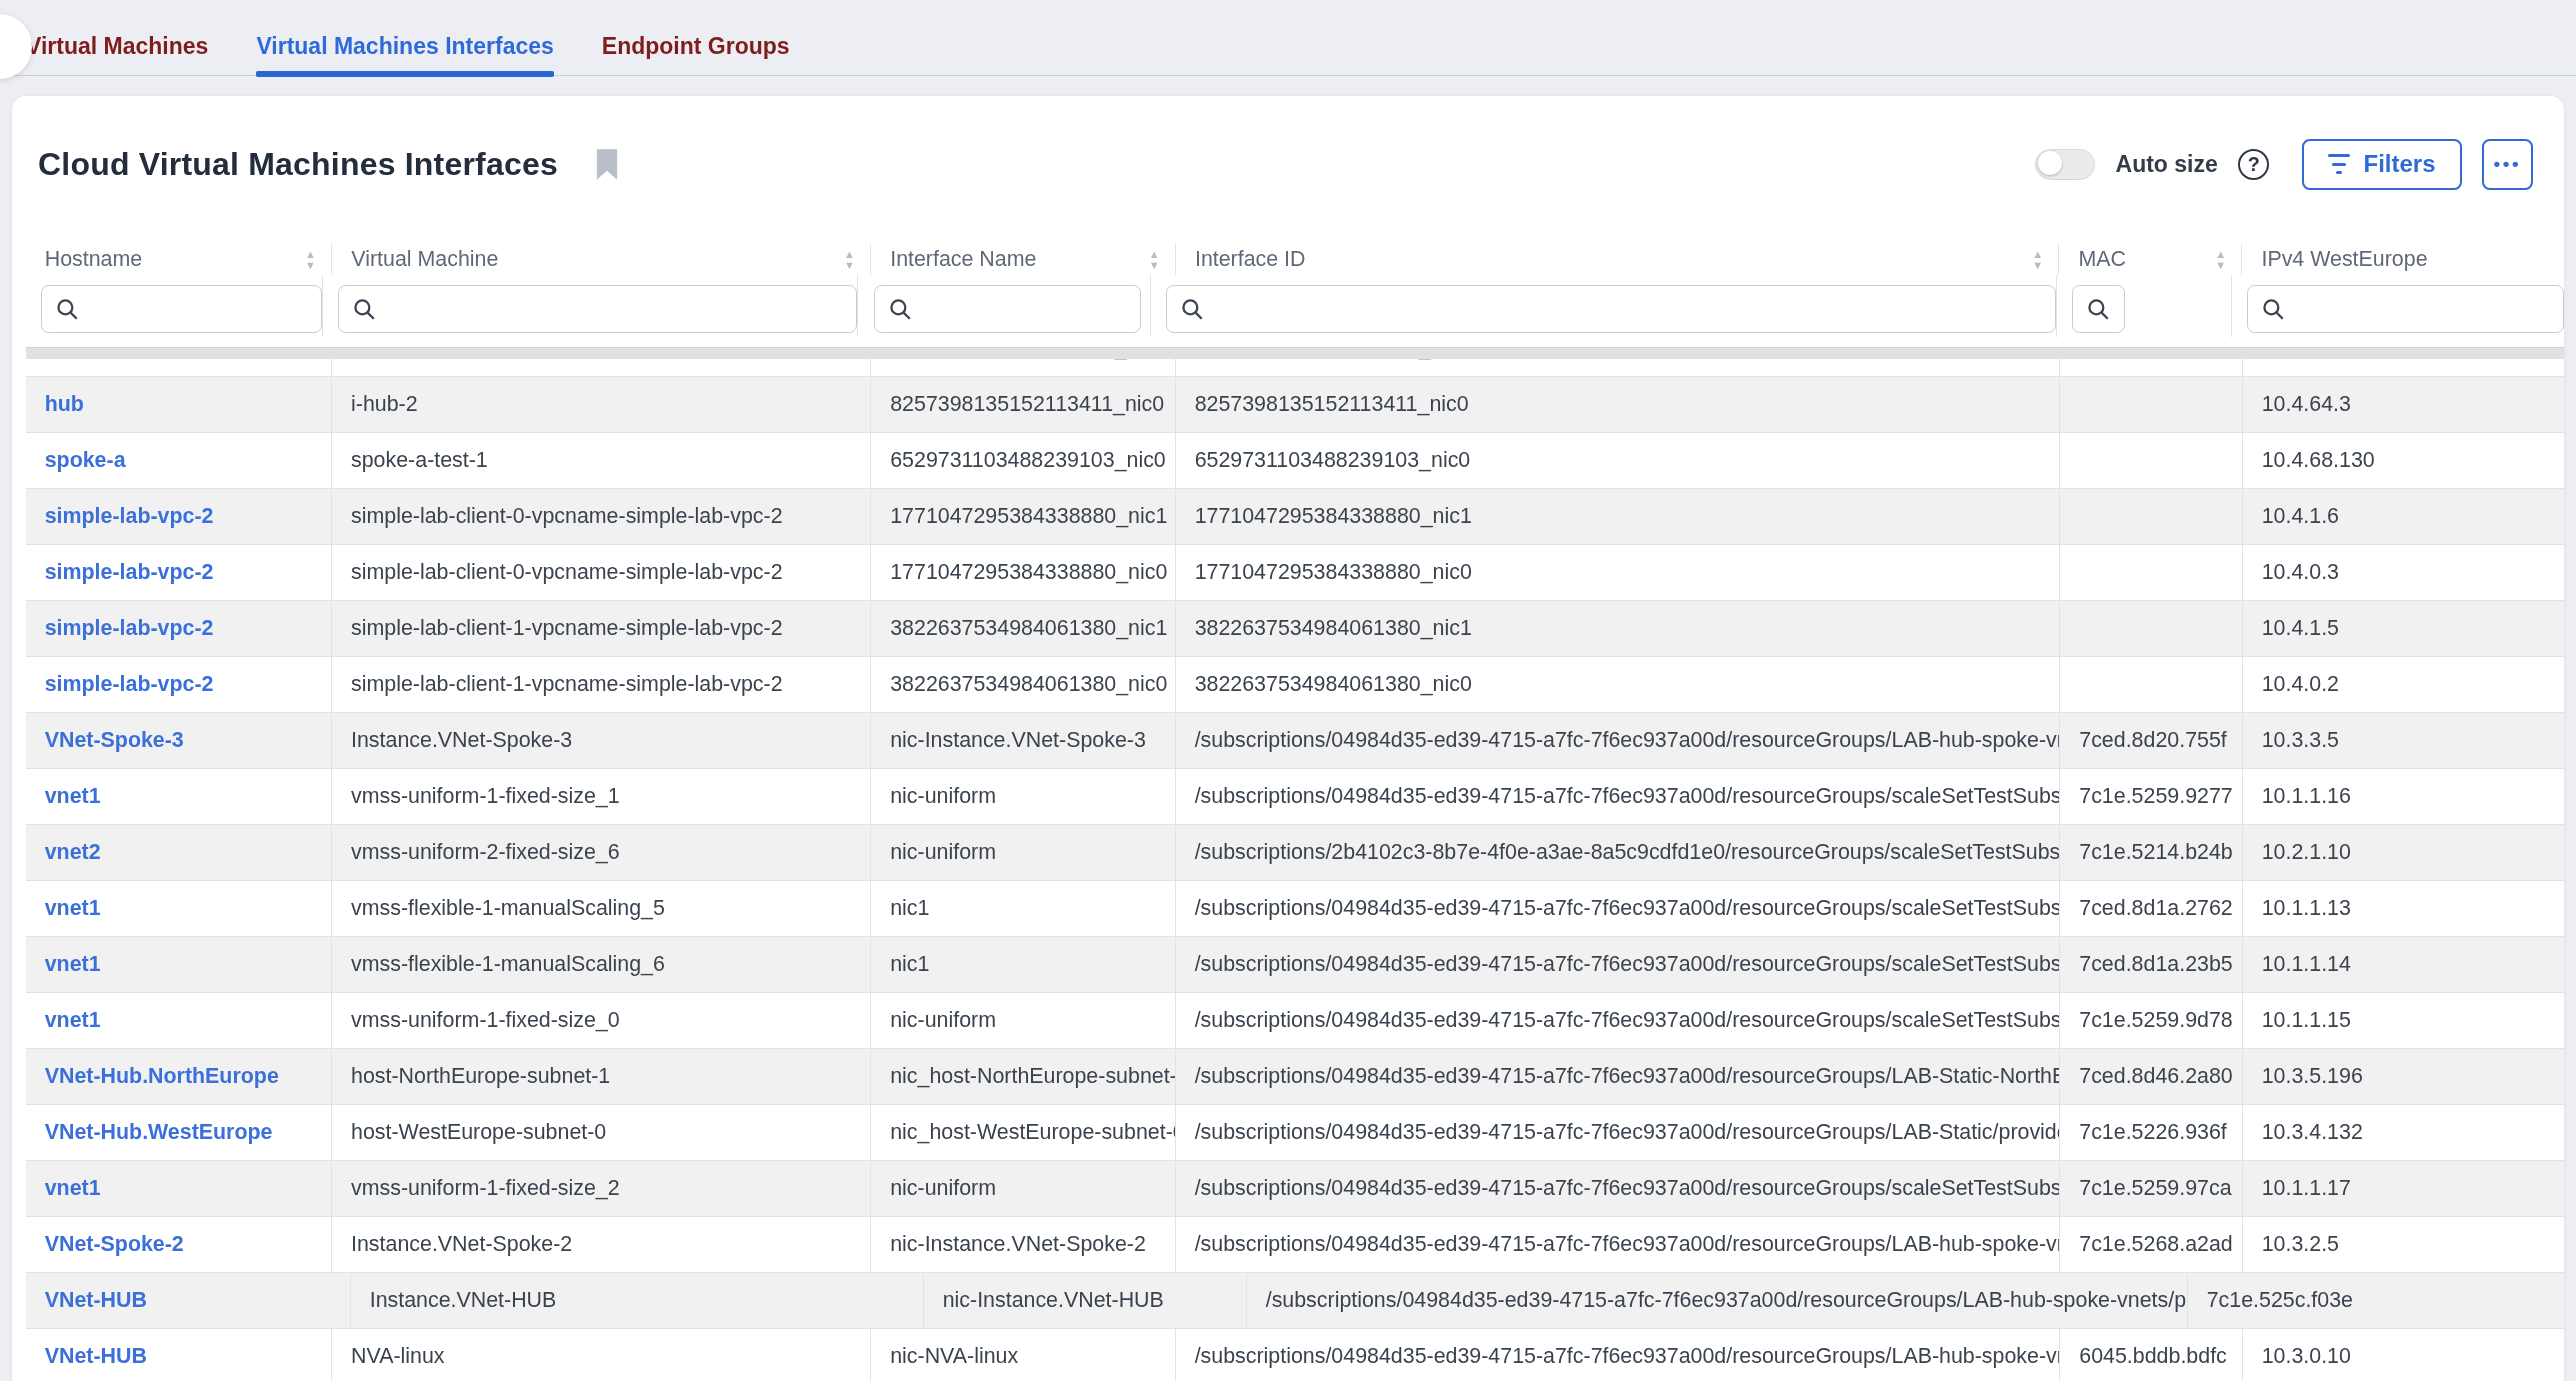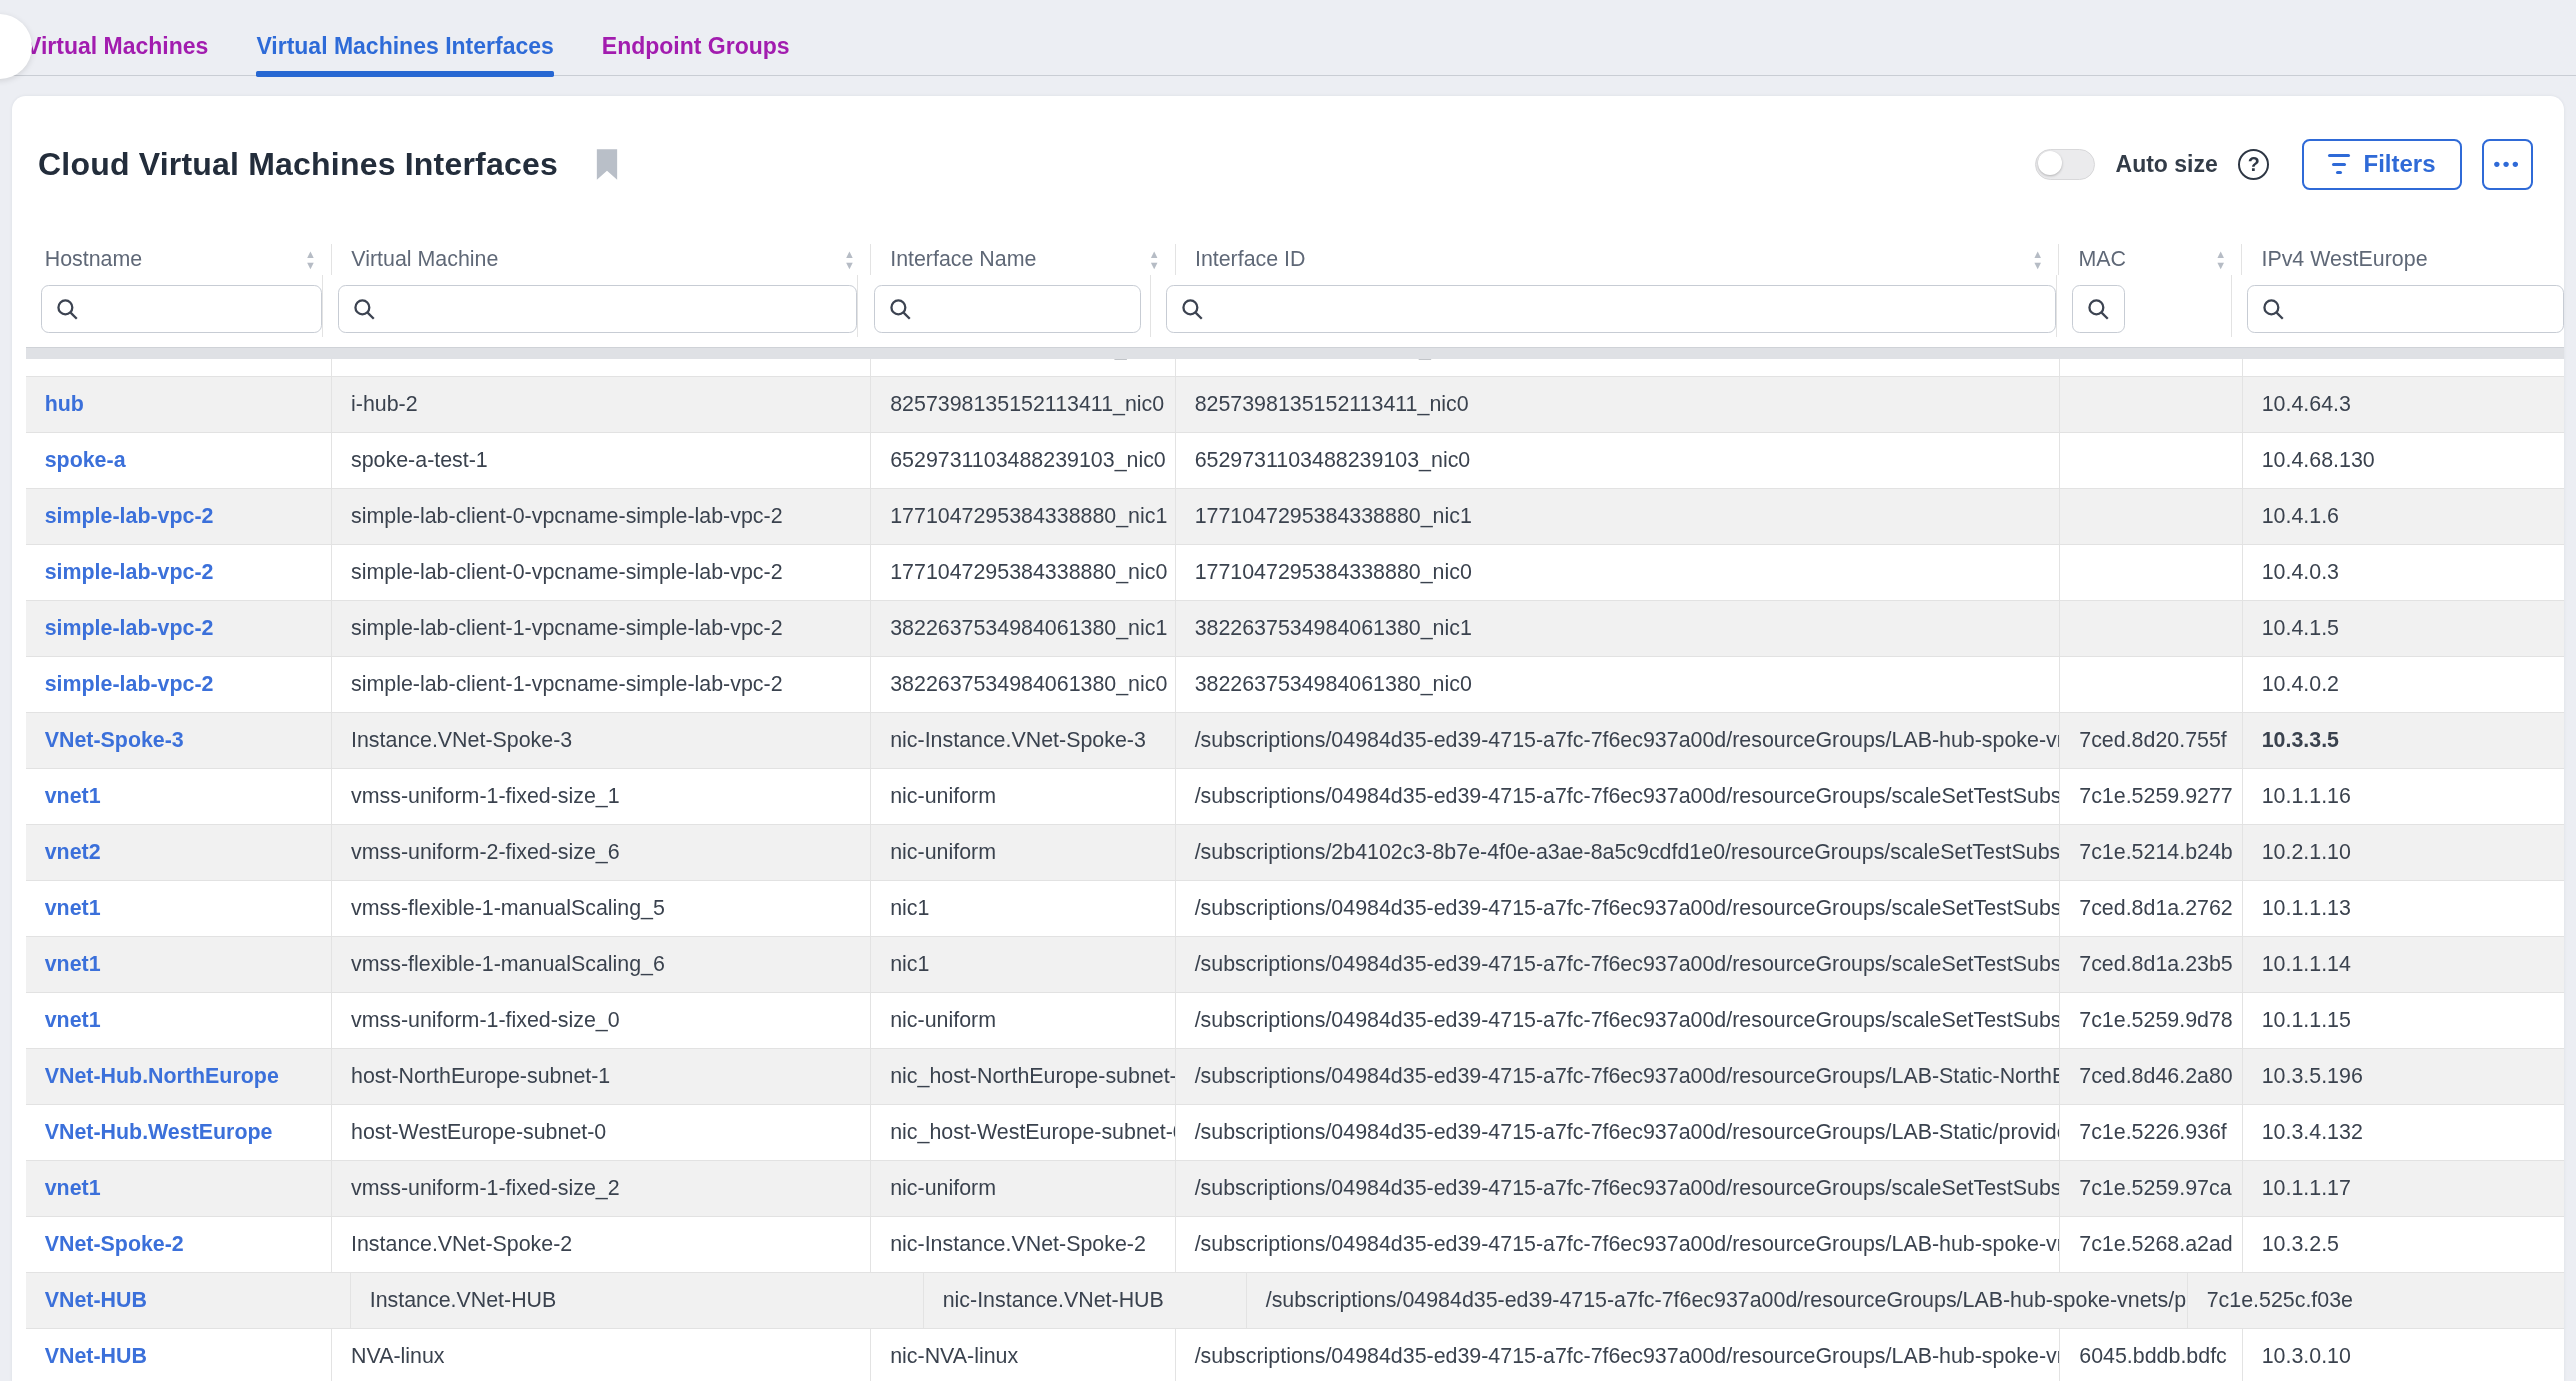--- a/index.html
+++ b/index.html
@@ -8,21 +8,21 @@
     background:#eceef3;
     font-family:"Liberation Sans","DejaVu Sans",sans-serif;
     color:#3a424e;
   }
   
   .fab{position:absolute;left:-33px;top:13.7px;width:65px;height:65px;border-radius:50%;
     background:#ffffff;box-shadow:0 1.7px 6.8px rgba(0,0,0,.12);z-index:5;}
   
   .tabbar{display:flex;align-items:flex-end;gap:48px;padding:0 0 0 26px;height:75px;
     border-bottom:1.7px solid #c9cdd4;}
-  .tab{font-size:23px;font-weight:700;color:#a21caf;padding-bottom:15.4px;position:relative;
+  .tab{font-size:23px;font-weight:700;color:#7f1d1d;padding-bottom:15.4px;position:relative;
     cursor:pointer;white-space:nowrap;}
   .tab.active{color:#2e6bd8;}
   .tab.active::after{content:"";position:absolute;left:0;right:0;bottom:-1.7px;height:6px;
     background:#2767d2;border-radius:1.7px;}
   
   .card{position:absolute;left:12px;right:12px;top:96px;bottom:0;background:#ffffff;
     border-radius:13.7px 13.7px 0 0;box-shadow:0 0.9px 3.4px rgba(30,40,60,.08);overflow:hidden;}
   .card-head{display:flex;align-items:center;justify-content:space-between;
     padding:38px 31px 0 26px;height:60px;}
   .title-wrap{display:flex;align-items:center;gap:36px;}
@@ -280,21 +280,21 @@
             <div class="cell cb" style="width: 342px;">10.4.0.2</div>
           </div>
           <div class="t-row alt">
             <div class="cell" style="width: 324px;">
               <a>VNet-Spoke-3</a>
             </div>
             <div class="cell cb" style="width: 573px;">Instance.VNet-Spoke-3</div>
             <div class="cell cb" style="width: 323px;">nic-Instance.VNet-Spoke-3</div>
             <div class="cell cb" style="width: 941px;">/subscriptions/04984d35-ed39-4715-a7fc-7f6ec937a00d/resourceGroups/LAB-hub-spoke-vnets/providers</div>
             <div class="cell cb" style="width: 193px;">7ced.8d20.755f</div>
-            <div class="cell cb" style="width: 342px; font-weight: bold;">10.3.3.5</div>
+            <div class="cell cb" style="width: 342px;">10.3.3.5</div>
           </div>
           <div class="t-row">
             <div class="cell" style="width: 324px;">
               <a>vnet1</a>
             </div>
             <div class="cell cb" style="width: 573px;">vmss-uniform-1-fixed-size_1</div>
             <div class="cell cb" style="width: 323px;">nic-uniform</div>
             <div class="cell cb" style="width: 941px;">/subscriptions/04984d35-ed39-4715-a7fc-7f6ec937a00d/resourceGroups/scaleSetTestSubscription/providers</div>
             <div class="cell cb" style="width: 193px; text-align: right;">7c1e.5259.9277</div>
             <div class="cell cb" style="width: 342px;">10.1.1.16</div>

